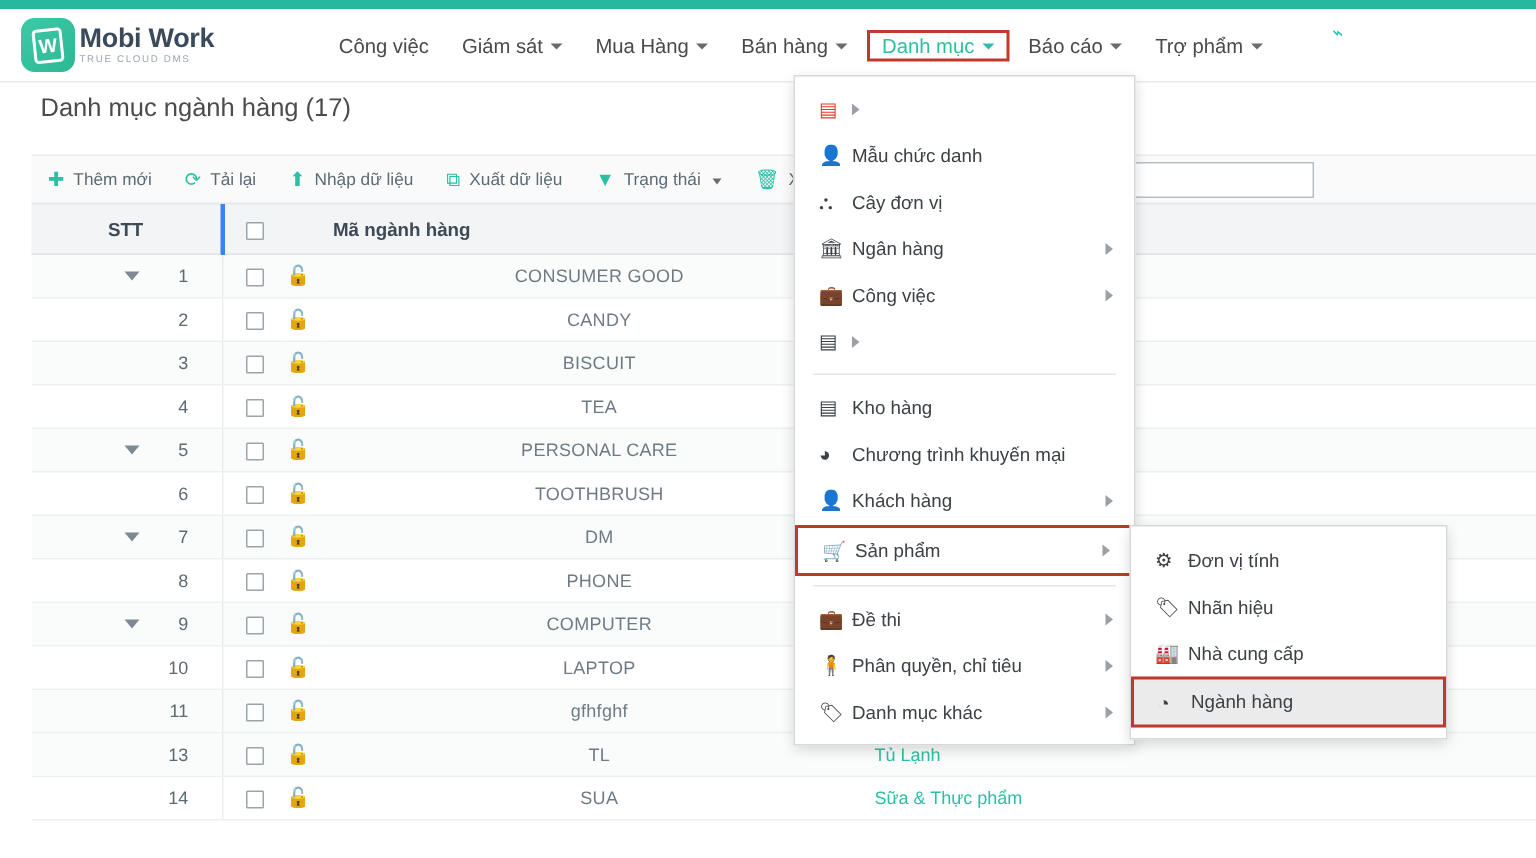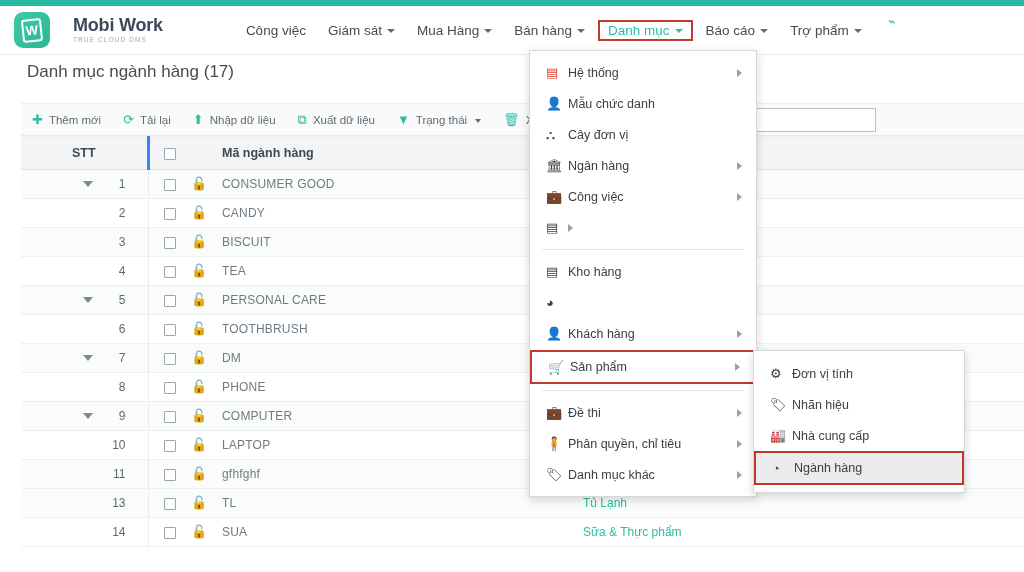--- a/index.html
+++ b/index.html
@@ -31,21 +31,21 @@
     display:flex; align-items:center; justify-content:center;
     flex-shrink:0;
   }
   .logo-card {
     width:20px; height:23px; border:2px solid #ffffff; border-radius:3px;
     display:flex; align-items:center; justify-content:center;
     transform: rotate(-6deg);
     font-size:13px; font-weight:bold; color:#ffffff; line-height:1;
     font-family:"Liberation Sans", sans-serif;
   }
-  .brand-text { margin-left:23px; line-height:1.05; }
+  .brand-text { margin-left:3px; line-height:1.05; }
   .brand-name {
     font-size:18px; font-weight:bold; color:#3b4a5a; letter-spacing:-0.2px;
   }
   .brand-sub {
     font-size:6.5px; color:#9aa7b2; letter-spacing:1.1px; margin-top:2px;
   }
 
   .mainnav { display:flex; align-items:center; margin-left:72px; height:100%; }
   .navitem {
     position:relative;
@@ -121,21 +121,21 @@
     height:29px; font-size:12px; color:#6f7b84;
     vertical-align:middle; border-bottom:1px solid #edeff1;
   }
   .table tbody tr.alt td { background:#fafbfb; }
   .table tbody tr td.stt {
     text-align:right; padding-right:22px; color:#5e6a72;
     border-right:1px solid #eaedef; position:relative;
   }
   .table tbody td.chk { text-align:center; }
   .table tbody td.lock { text-align:left; }
-  .table tbody td.code { padding-left:5px; letter-spacing:0.2px; }
+  .table tbody td.code { padding-left:5px; letter-spacing:0.2px;text-align:center; }
   .table tbody td.name { padding-left:6px; color:#2bbfa3; }
 
   .exp-arrow {
     position:absolute; left:62px; top:50%; transform:translateY(-50%);
     width:0;height:0;
     border-left:5px solid transparent; border-right:5px solid transparent;
     border-top:6px solid #7e8a93;
   }
   .cbox {
     display:inline-block; width:12px; height:12px;
@@ -389,21 +389,20 @@
           <td class="lock"><span class="lock-ico">🔓</span></td>
           <td class="code">SUA</td>
           <td class="name">Sữa &amp; Thực phẩm</td>
         </tr>
       </tbody>
   </table>
 
   <div class="menu" id="dropdown-menu">
       <div class="menu-item">
         <span class="mi-ico red">▤</span>
-        <span class="mi-label">Hệ thống</span>
         <span class="mi-arrow"></span>
       </div>
       <div class="menu-item">
         <span class="mi-ico">👤</span>
         <span class="mi-label">Mẫu chức danh</span>
       </div>
       <div class="menu-item">
         <span class="mi-ico">⛬</span>
         <span class="mi-label">Cây đơn vị</span>
       </div>
@@ -421,20 +420,21 @@
         <span class="mi-ico">▤</span>
         <span class="mi-arrow"></span>
       </div>
       <div class="menu-sep"></div>
       <div class="menu-item">
         <span class="mi-ico">▤</span>
         <span class="mi-label">Kho hàng</span>
       </div>
       <div class="menu-item">
         <span class="mi-ico">◕</span>
+        <span class="mi-label">Chương trình khuyến mại</span>
       </div>
       <div class="menu-item">
         <span class="mi-ico">👤</span>
         <span class="mi-label">Khách hàng</span>
         <span class="mi-arrow"></span>
       </div>
       <div class="menu-item boxed">
         <span class="mi-ico">🛒</span>
         <span class="mi-label">Sản phẩm</span>
         <span class="mi-arrow"></span>

